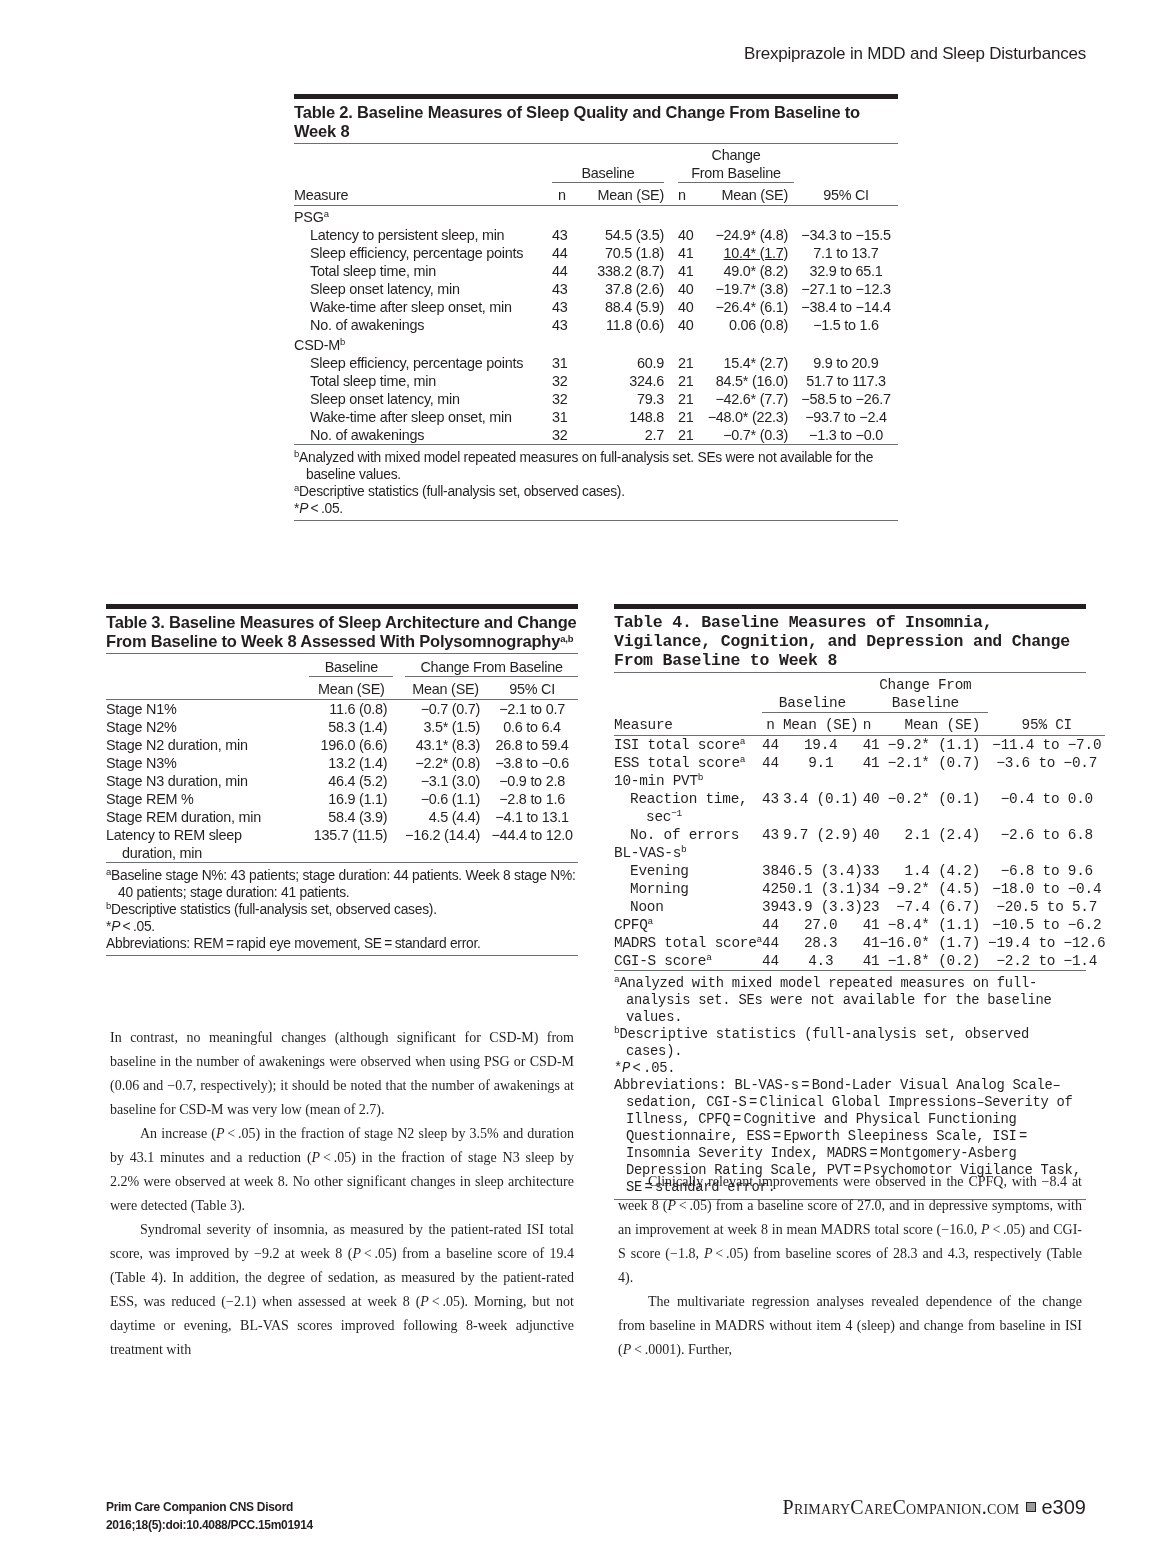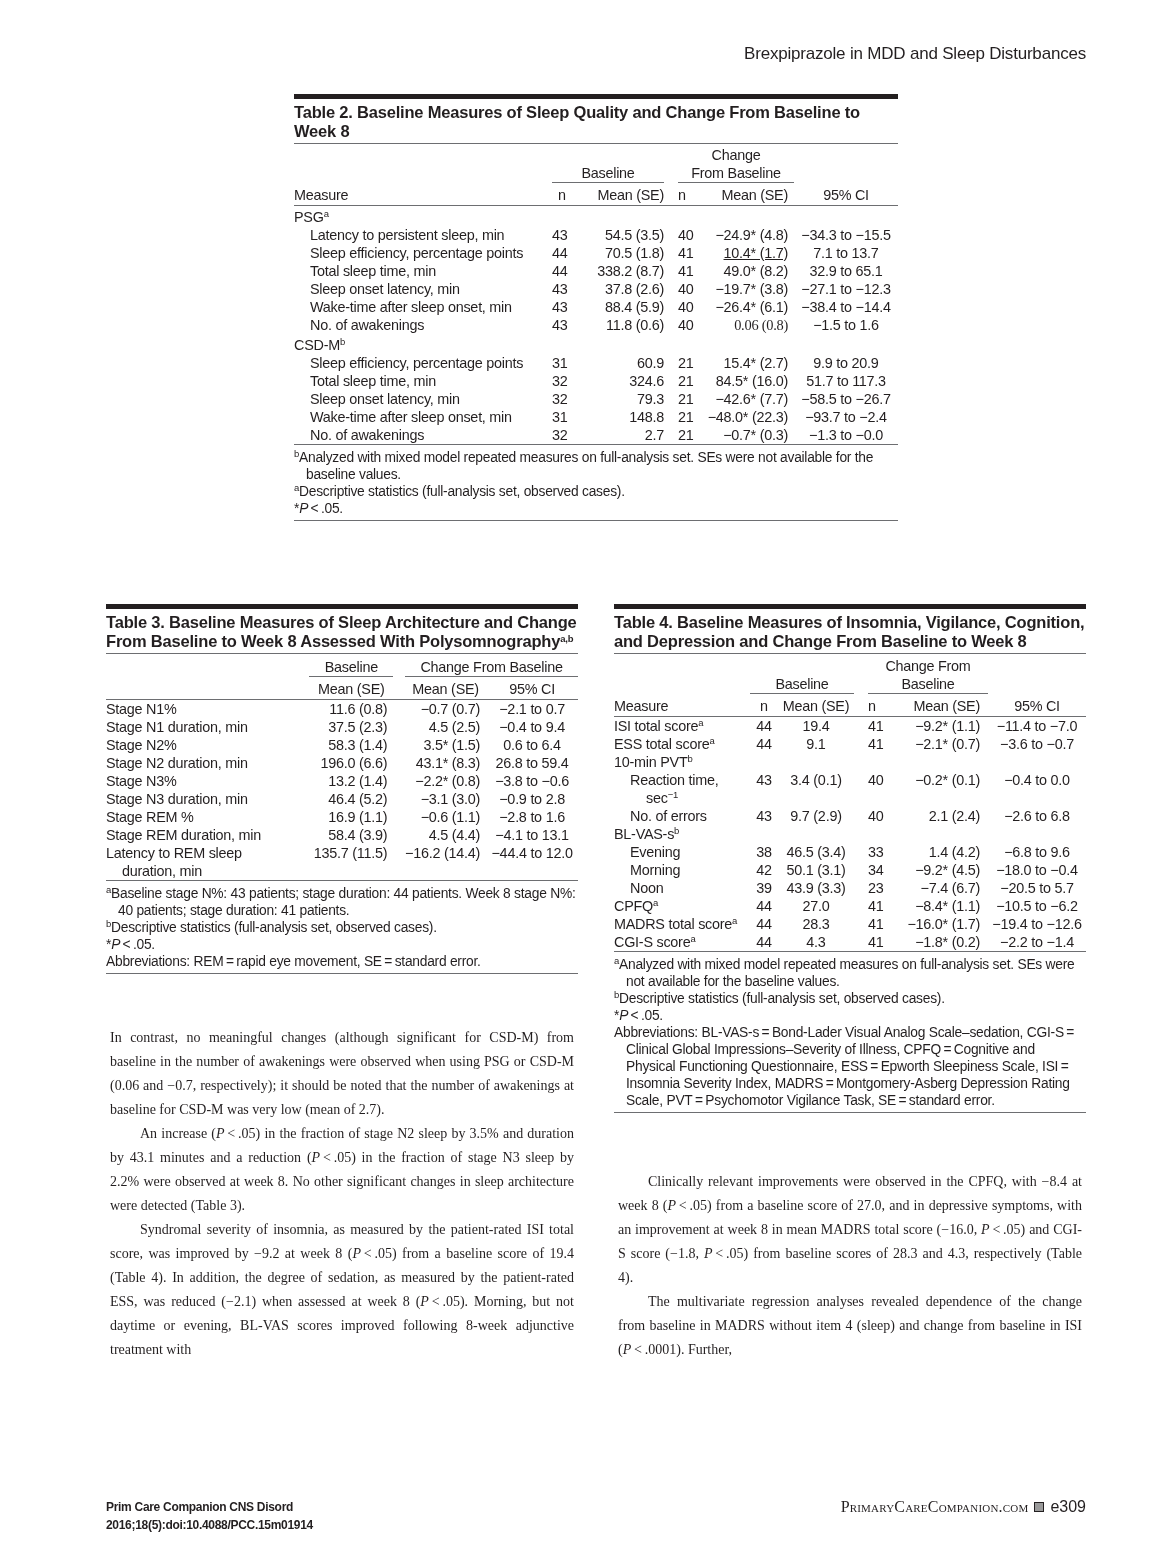--- a/index.html
+++ b/index.html
@@ -25,21 +25,21 @@
   .foot { border-top: 1.5px solid #6d6e71; border-bottom: 1.5px solid #6d6e71; font-size: 13.8px; line-height: 17px; padding: 4px 0 3px 0; letter-spacing: -0.25px; }
   .foot div { }
   .hang { padding-left: 12px; text-indent: -12px; }
   i { font-style: italic; }
 
   .body-col { position: absolute; font-size: 14px; line-height: 24px; text-align: justify; }
   .body-col p { margin: 0; }
   .body-col p.ind { text-indent: 30px; }
 
   .footer-left { position: absolute; left: 106px; top: 1498px; font-size: 12px; line-height: 18px; letter-spacing: -0.3px; font-weight: bold; }
-  .footer-right { position: absolute; right: 84px; top: 1498px; font-size: 16px; line-height: 18px; display: flex; align-items: center; gap: 6px; }
+  .footer-right { position: absolute; right: 84px; top: 1498px; font-size: 20px; line-height: 18px; display: flex; align-items: center; gap: 6px; }
   .smallcaps { font-variant: small-caps; letter-spacing: 0.2px; }
   .sq-icon { display: inline-block; width: 10px; height: 10px; border: 1px solid #231f20; background: #9a9a9a; box-sizing: border-box; }
 </style>
 </head>
 <body>
 
 <div class="running-head sans">Brexpiprazole in MDD and Sleep Disturbances</div>
 
 <div class="tbl-block sans" style="left:294px; top:94px; width:604px;">
   <div class="tbl-topbar"></div>
@@ -125,21 +125,21 @@
           <td class="l">40</td>
           <td class="r" style="padding-right:6px;">−26.4* (6.1)</td>
           <td class="c">−38.4 to −14.4</td>
         </tr>
         <tr>
           <td class="l indent">No. of awakenings</td>
           <td class="l">43</td>
           <td class="r">11.8 (0.6)</td>
           <td class=""></td>
           <td class="l">40</td>
-          <td class="r" style="padding-right:6px;font-family:Liberation Serif, serif;">0.06 (0.8)</td>
+          <td class="r" style="padding-right:6px;">0.06 (0.8)</td>
           <td class="c">−1.5 to 1.6</td>
         </tr>
         <tr>
           <td class="l" style="padding-top:2px;" colspan="7">CSD-M<sup>b</sup></td>
         </tr>
         <tr>
           <td class="l indent">Sleep efficiency, percentage points</td>
           <td class="l">31</td>
           <td class="r">60.9</td>
           <td class=""></td>
@@ -223,29 +223,20 @@
           <td class="l">
             <div>Stage N1%</div>
           </td>
           <td class="r" style="padding-right:6px;">11.6 (0.8)</td>
           <td class=""></td>
           <td class="r" style="padding-right:6px;">−0.7 (0.7)</td>
           <td class="c">−2.1 to 0.7</td>
         </tr>
         <tr>
           <td class="l">
-            <div>Stage N1 duration, min</div>
-          </td>
-          <td class="r" style="padding-right:6px;">37.5 (2.3)</td>
-          <td class=""></td>
-          <td class="r" style="padding-right:6px;">4.5 (2.5)</td>
-          <td class="c">−0.4 to 9.4</td>
-        </tr>
-        <tr>
-          <td class="l">
             <div>Stage N2%</div>
           </td>
           <td class="r" style="padding-right:6px;">58.3 (1.4)</td>
           <td class=""></td>
           <td class="r" style="padding-right:6px;">3.5* (1.5)</td>
           <td class="c">0.6 to 6.4</td>
         </tr>
         <tr>
           <td class="l">
             <div>Stage N2 duration, min</div>
@@ -304,21 +295,21 @@
       </tbody>
   </table>
   <div class="foot">
     <div class="hang"><sup>a</sup><span>Baseline stage N%: 43 patients; stage duration: 44 patients. Week 8 stage N%: 40 patients; stage duration: 41 patients.</span></div>
     <div class="hang"><sup>b</sup><span>Descriptive statistics (full-analysis set, observed cases).</span></div>
     <div><span>*</span><i>P</i><span> &lt; .05.</span></div>
     <div>Abbreviations: REM = rapid eye movement, SE = standard error.</div>
   </div>
 </div>
 
-<div class="tbl-block sans" style="left:614px; top:604px; width:472px;">
+<div class="tbl-block sans" style="left:614px; top:604px; width:472px;font-family:Liberation Mono, monospace;">
   <div class="tbl-topbar"></div>
   <div class="tbl-title">Table 4. Baseline Measures of Insomnia, Vigilance, Cognition, and Depression and Change From Baseline to Week 8</div>
   <table>
     <colgroup>
       <col style="width:136px">
         <col style="width:28px">
         <col style="width:76px">
         <col style="width:14px">
         <col style="width:24px">
         <col style="width:96px">

